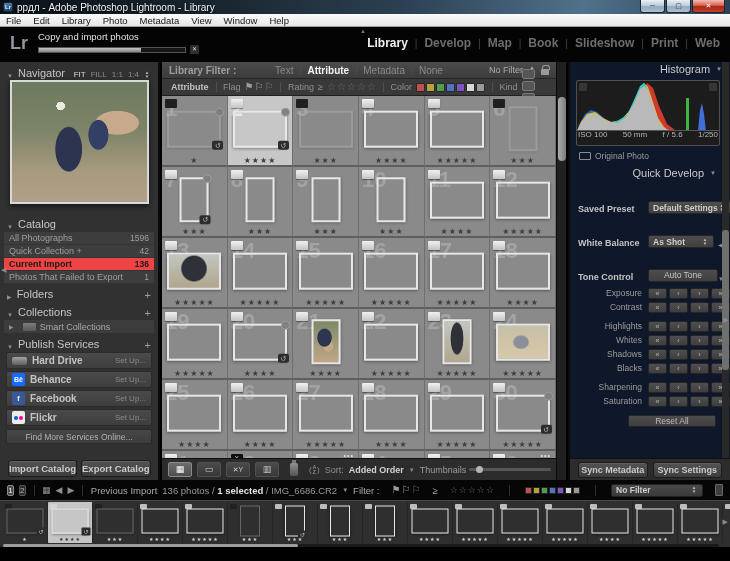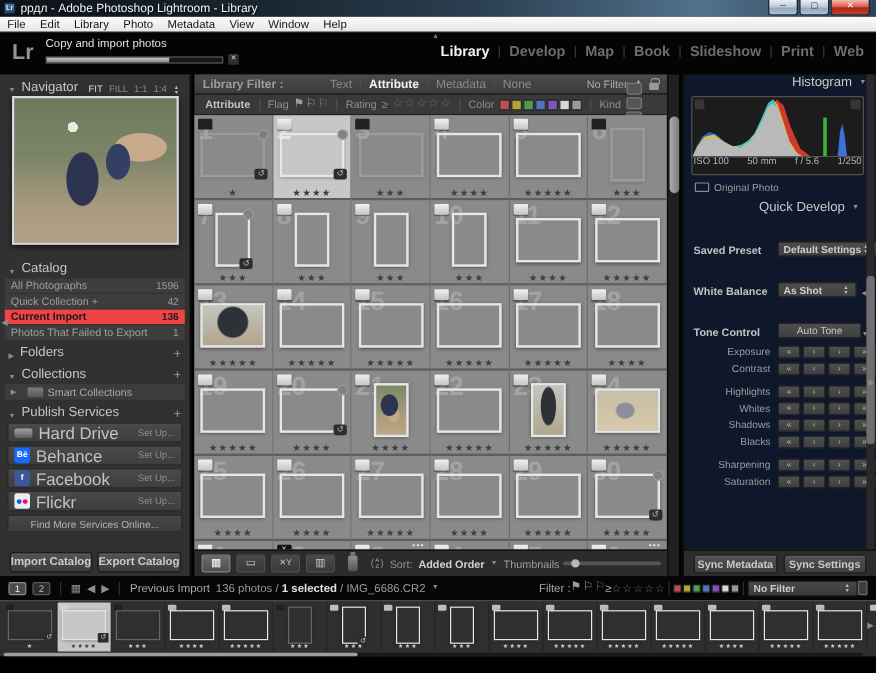--- a/index.html
+++ b/index.html
@@ -73,21 +73,21 @@
 .pub-sec{position:absolute;left:0;top:274px;right:0}
 .pubrow{margin:2px 6px 0;height:17px;display:flex;align-items:center;gap:5px;
   background:linear-gradient(#4a4a4a,#3e3e3e);border:1px solid #2b2b2b;border-radius:2px;padding:0 5px}
 .pico{width:13px;height:13px;border-radius:2px;font-size:7px;line-height:13px;text-align:center;color:#fff;font-weight:bold;flex:none}
 .pico.hard-drive{width:15px;height:8px;border-radius:2px;background:linear-gradient(#a2a2a2,#5f5f5f)}
 .pico.behance{background:#1769ff}
 .pico.facebook{background:#3b5998}
 .pico.flickr{background:#ececec;position:relative}
 .pico.flickr::before{content:"";position:absolute;left:2px;top:5px;width:4px;height:4px;border-radius:50%;background:#0063dc}
 .pico.flickr::after{content:"";position:absolute;right:2px;top:5px;width:4px;height:4px;border-radius:50%;background:#ff0084}
-.publab{font-size:14px;color:#c3c3c3;font-weight:normal}
+.publab{font-size:10px;color:#c3c3c3;font-weight:bold}
 .pubact{margin-left:auto;font-size:8px;color:#8b8b8b}
 .morebtn{margin:3px 6px 0;height:15px;display:flex;align-items:center;justify-content:center;
   background:linear-gradient(#474747,#3c3c3c);border:1px solid #2a2a2a;border-radius:2px;font-size:8.5px;color:#b2b2b2}
 .lp-buttons{position:absolute;bottom:3px;left:0;right:0;display:flex;gap:4px;padding:0 8px}
 .lbtn,.rbtn{flex:1;height:17px;background:linear-gradient(#535353,#3d3d3d);border:1px solid #1c1c1c;border-radius:3px;
   color:#cacaca;font-size:9.5px;font-weight:bold;text-align:center;line-height:15px;box-shadow:inset 0 1px 0 rgba(255,255,255,.08);white-space:nowrap}
 
 
 .center{position:absolute;left:162px;top:62px;width:394px;height:418px}
 .libfilter{position:absolute;left:0;top:0;width:394px;height:17px;display:flex;align-items:center;padding:0 7px;
@@ -215,21 +215,21 @@
 
 .statusbar{position:absolute;left:0;top:480px;width:730px;height:20px;background:#060606;display:flex;align-items:center;gap:5px;padding:0 7px}
 .pgbtn{width:15px;height:11px;border:1px solid #5a5a5a;border-radius:2px;background:#2c2c2c;color:#bbb;font-size:8px;line-height:9px;text-align:center}
 .pgbtn.act{background:#4c4c4c;border-color:#8c8c8c;color:#eee}
 .sb-ico{color:#8f8f8f;font-size:9px}
 .sb-sep{width:1px;height:11px;background:#2e2e2e;margin:0 3px}
 .sb-label{font-size:9.5px;color:#a9a9a9;white-space:nowrap}
 .sb-info{font-size:9.5px;color:#9a9a9a;white-space:nowrap}
 .sb-info b{color:#e2e2e2}
 .sb-caret{font-size:6px;color:#8a8a8a}
-.sb-right{margin-left:auto;display:flex;align-items:center;gap:0}
+.sb-right{margin-left:auto;display:flex;align-items:center;gap:12px}
 .sb-right .star{font-size:9px}
 .sb-right .sw{width:7px;height:7px}
 .sb-select{width:92px;height:13px;background:linear-gradient(#494949,#3a3a3a);border:1px solid #222;border-radius:2px;
   display:flex;align-items:center;padding:0 4px;font-size:8.5px;color:#cecece;font-weight:bold;white-space:nowrap}
 .sb-select .stp{margin-left:auto}
 .switch{width:8px;height:12px;background:#3e3e3e;border:1px solid #6a6a6a;border-radius:1px}
 
 
 .filmstrip{position:absolute;left:0;top:500px;width:730px;height:47px;background:#2f2f2f;border-top:1px solid #4a4a4a;overflow:hidden}
 .fs-cells{position:absolute;left:3px;top:1px;display:flex}
@@ -906,20 +906,23 @@
           <div class="qdrow">
             <span class="qdlab">Saturation</span>
             <span class="qdbtns">
               <span class="qdb">«</span>
               <span class="qdb">‹</span>
               <span class="qdb">›</span>
               <span class="qdb">»</span>
             </span>
           </div>
         </div>
+      <div class="qd-reset">
+        <span class="resetbtn">Reset All</span>
+      </div>
     </div>
 
 
     <div class="rscroll">
         <div class="rthumb"></div>
       </div>
 
     <div class="rp-buttons">
       <div class="rbtn lbtn">Sync Metadata</div>
       <div class="rbtn lbtn">Sync Settings</div>

